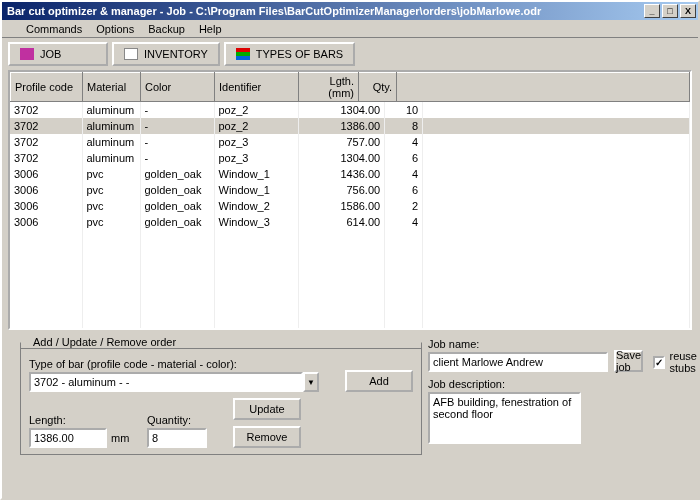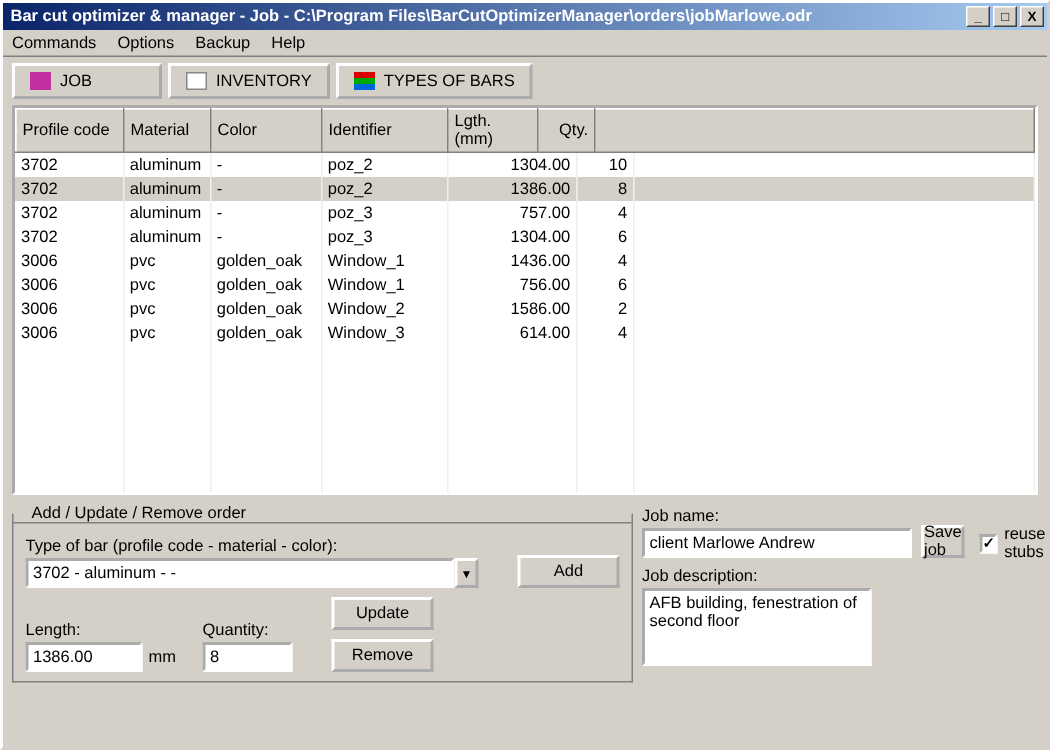--- a/index.html
+++ b/index.html
@@ -2,33 +2,33 @@
 <html><head>
 <meta charset="utf-8">
 <style>
   * { box-sizing: border-box; font-family: Tahoma, Arial, sans-serif; font-size: 11px; }
   body { margin: 0; background: #d4d0c8; width: 700px; height: 500px; overflow: hidden; }
   .window { border: 2px solid #d4d0c8; border-top-color:#fff; border-left-color:#fff; width:700px; height:500px; display:flex; flex-direction:column; }
   .titlebar { background: linear-gradient(to right,#0a246a,#a6caf0); color:#fff; height:18px; display:flex; align-items:center; padding:0 2px; font-weight:bold; }
   .titlebar .title { flex:1; padding-left:3px; white-space:nowrap; overflow:hidden; }
   .titlebar .btns { display:flex; gap:2px; }
   .titlebar .btn { width:16px; height:14px; background:#d4d0c8; border:1px solid #fff; border-right-color:#404040; border-bottom-color:#404040; color:#000; font-size:9px; font-weight:bold; display:flex; align-items:center; justify-content:center; line-height:1; font-family:Arial; }
-  .menubar { background:#d4d0c8; height:18px; display:flex; align-items:center; padding:0 0; gap:2px; border-bottom:1px solid #808080; }
+  .menubar { background:#d4d0c8; height:18px; display:flex; align-items:center; padding:0 18px; gap:2px; border-bottom:1px solid #808080; }
   .menubar span { padding:2px 6px; cursor:default; }
   .tabrow { display:flex; gap:4px; padding:4px 6px 0 6px; background:#d4d0c8; }
   .tabbtn { display:flex; align-items:center; gap:6px; padding:3px 10px; background:#d4d0c8; border:2px outset #fff; min-width:100px; height:24px; }
   .tabbtn .ticon { width:14px; height:12px; display:inline-block; }
   .grid-wrap { margin:4px 6px 2px 6px; border:2px inset #fff; background:#fff; height:260px; overflow:hidden; display:flex; flex-direction:column; }
   table { border-collapse:collapse; width:100%; }
   thead th { background:#d4d0c8; border:1px solid; border-color:#fff #808080 #808080 #fff; font-weight:normal; text-align:left; padding:2px 4px; height:18px; }
   tbody td { padding:0 4px; height:16px; border-right:1px solid #eee; white-space:nowrap; }
   tbody tr.sel td { background:#d4d0c8; }
   .num { text-align:right; }
   .grid-body { flex:1; overflow:hidden; }
-  .bottom { display:flex; gap:6px; padding:4px 6px 6px 6px; }
+  .bottom { display:flex; gap:6px; padding:4px 6px 6px 18px; }
   fieldset { border:1px solid #808080; border-top-color:#fff0; position:relative; padding:8px 8px 6px 8px; margin:0; }
   fieldset::before { content:''; position:absolute; left:0; right:0; top:0; border-top:1px solid #808080; }
   fieldset legend { background:#d4d0c8; padding:0 4px; position:relative; z-index:1; }
   .group-left { flex:1; }
   .group-right { width:264px; display:flex; flex-direction:column; gap:4px; }
   label.lbl { display:block; margin:2px 0 2px 0; }
   .txt { border:2px inset #fff; background:#fff; padding:2px 3px; height:20px; }
   .combo { display:flex; }
   .combo .txt { flex:1; }
   .combo .drop { width:16px; background:#d4d0c8; border:2px outset #fff; display:flex; align-items:center; justify-content:center; font-size:8px; }
@@ -78,21 +78,21 @@
   </div>
 
   <div class="grid-wrap">
     <table>
       <thead>
           <tr>
         <th style="width:72px">Profile code</th>
         <th style="width:58px">Material</th>
         <th style="width:74px">Color</th>
         <th style="width:84px">Identifier</th>
-        <th style="width:60px;">Lgth. (mm)</th>
+        <th style="width:60px;text-align:right">Lgth. (mm)</th>
         <th style="width:38px;text-align:right">Qty.</th>
         <th></th>
       </tr>
         </thead>
     </table>
     <div class="grid-body">
       <table>
           <tbody id="grid-body">
             <tr>
               <td style="width: 72px;">3702</td>

